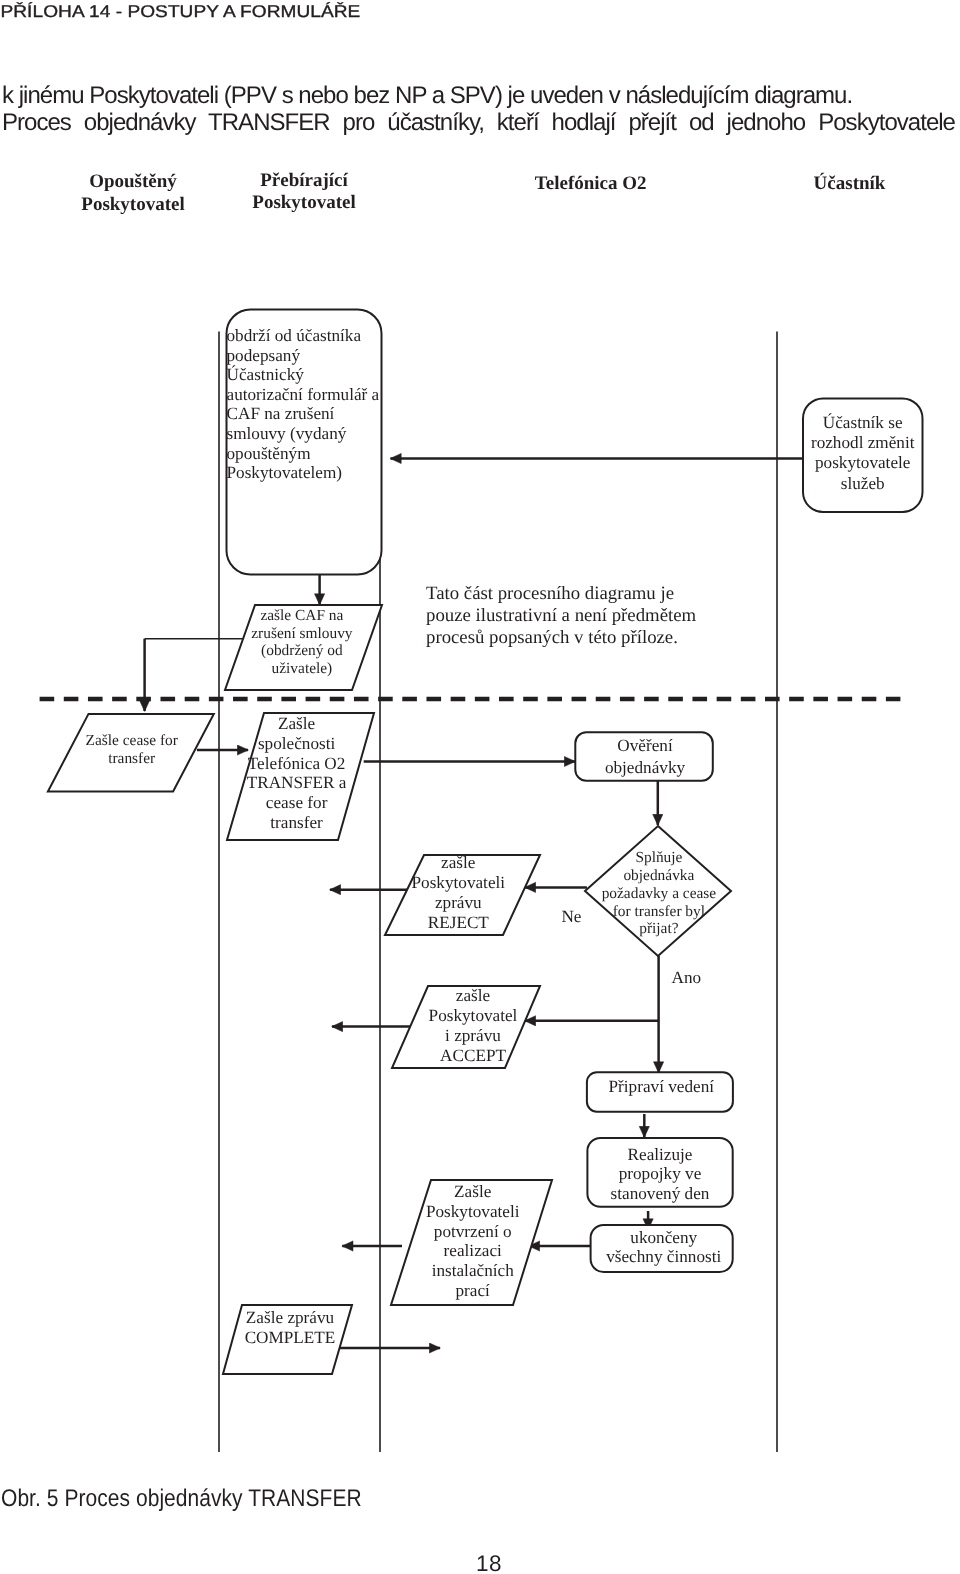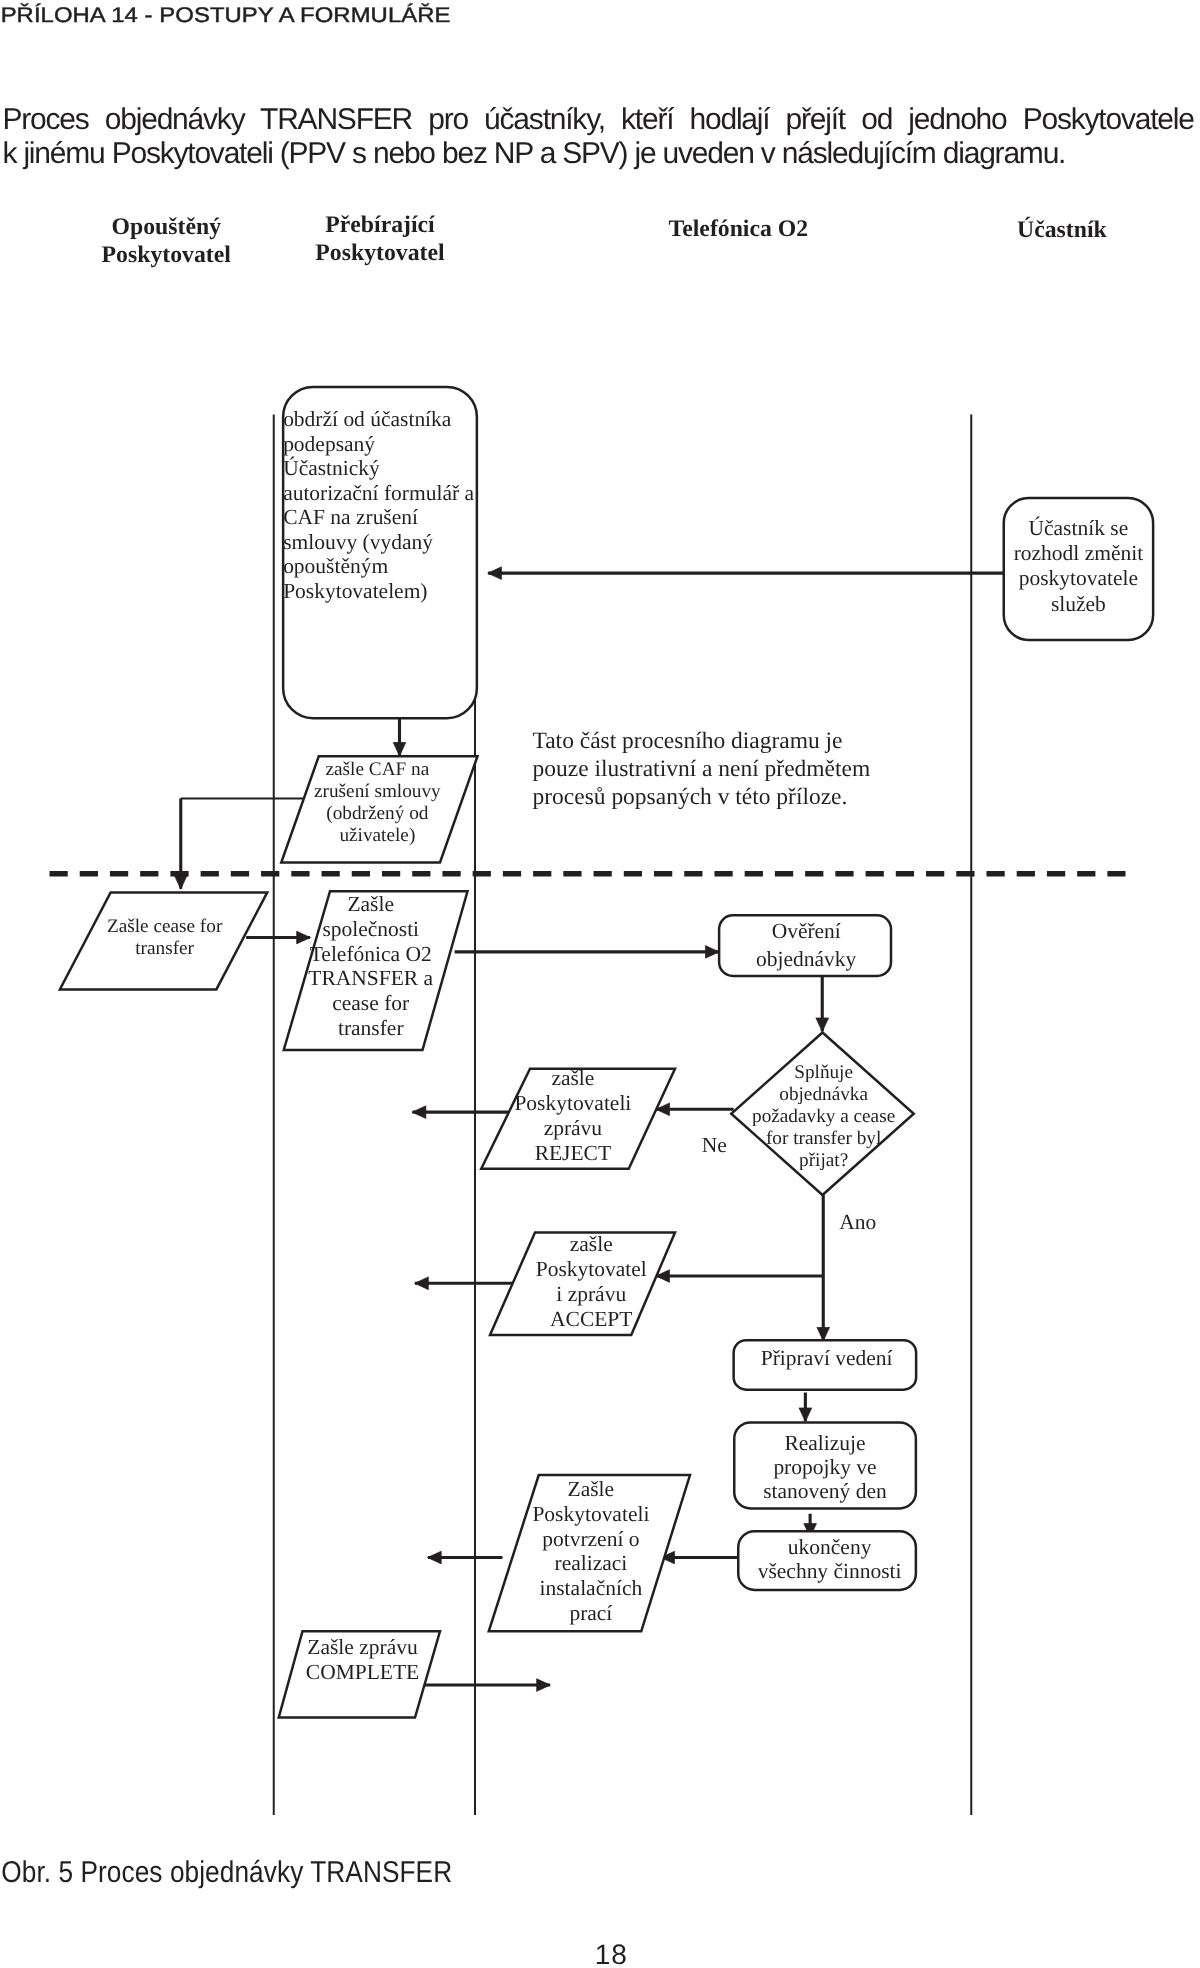--- a/index.html
+++ b/index.html
@@ -27,22 +27,22 @@
   .conn{stroke:#231f20;stroke-width:2.5;fill:none;}
   .connthin{stroke:#231f20;stroke-width:1.6;fill:none;}
   .note{font-size:18.8px;}
 </style>
 </head>
 <body>
 
 <div class="page">
   <div id="hdr">PŘÍLOHA 14 - POSTUPY A FORMULÁŘE</div>
   <div id="intro">
+    <div class="iline">k jinému Poskytovateli (PPV s nebo bez NP a SPV) je uveden v následujícím diagramu.</div>
     <div class="iline just">Proces objednávky TRANSFER pro účastníky, kteří hodlají přejít od jednoho Poskytovatele</div>
-    <div class="iline">k jinému Poskytovateli (PPV s nebo bez NP a SPV) je uveden v následujícím diagramu.</div>
   </div>
   <div id="caption">Obr. 5 Proces objednávky TRANSFER</div>
   <div id="pageno">18</div>
 
   <svg id="diagram" viewBox="0 0 960 1574">
     <defs>
       <marker id="arr" markerWidth="14" markerHeight="12" refX="11.2" refY="5.5" orient="auto" markerUnits="userSpaceOnUse">
         <path d="M0.5,0.4 L11.6,5.5 L0.5,10.6 z" fill="#231f20" stroke="#231f20" stroke-width="0.5" stroke-linejoin="miter"></path>
       </marker>
       <marker id="arrS" markerWidth="12" markerHeight="10" refX="9.6" refY="4.6" orient="auto" markerUnits="userSpaceOnUse">

